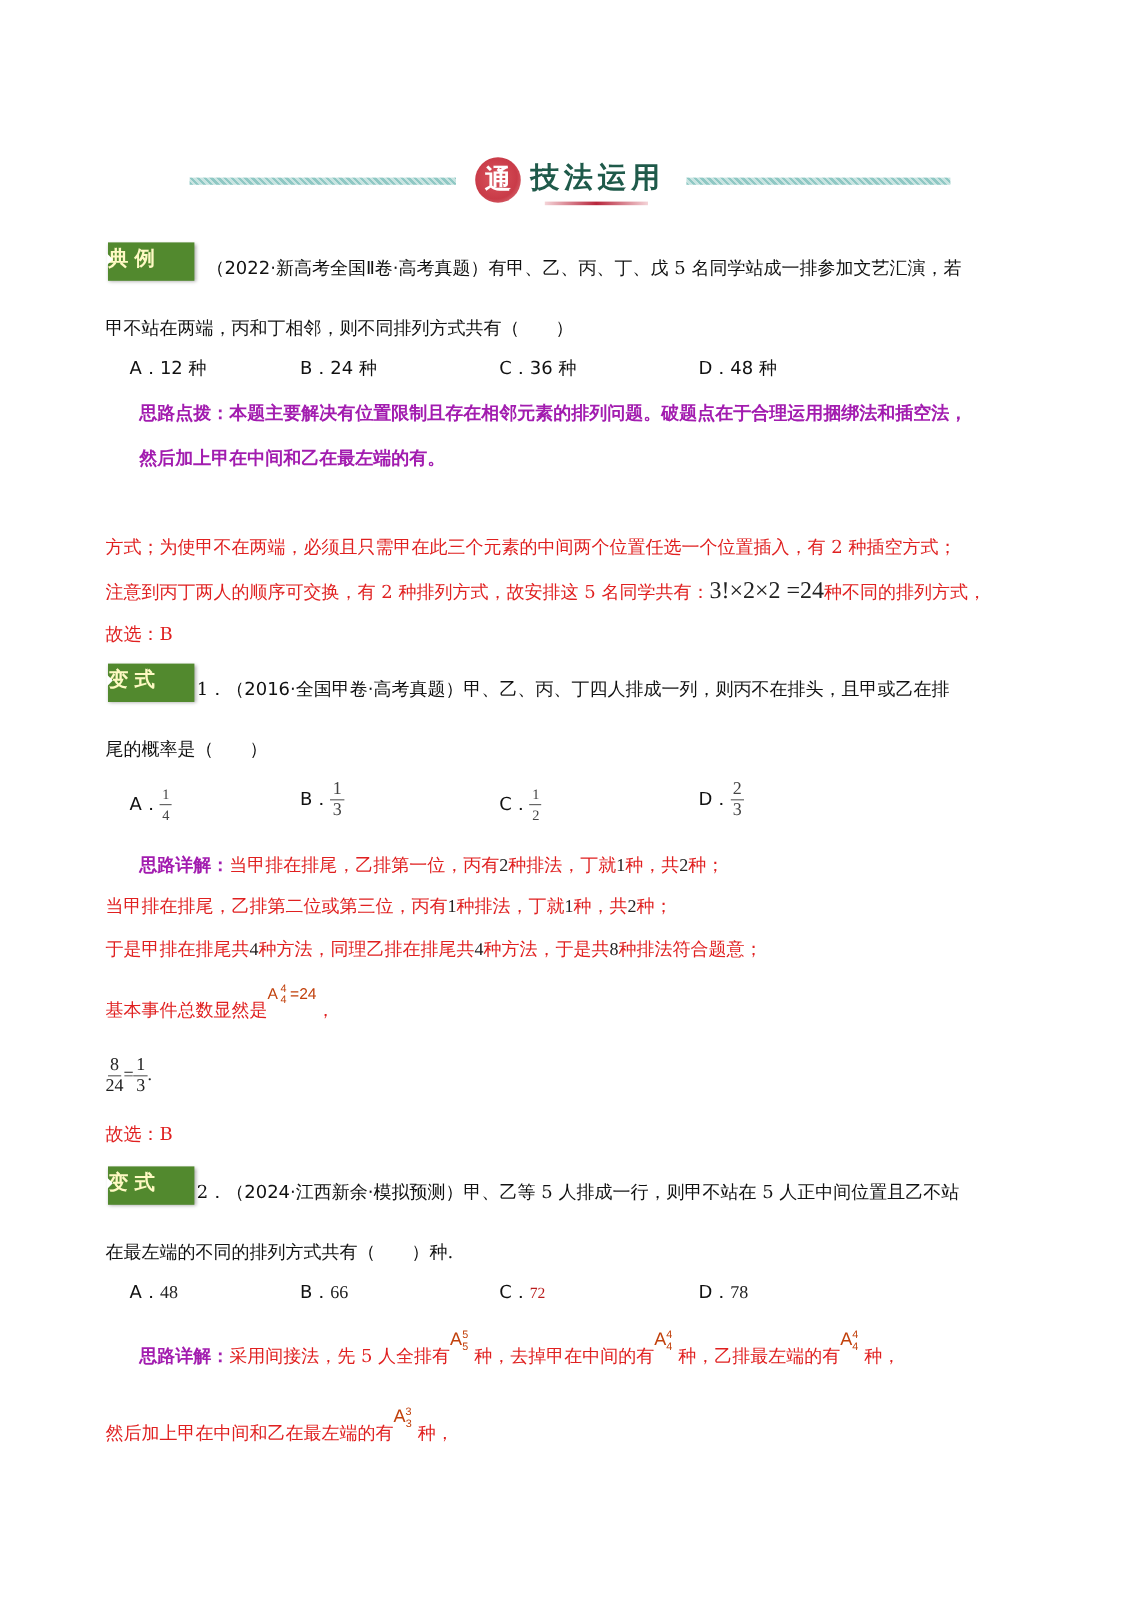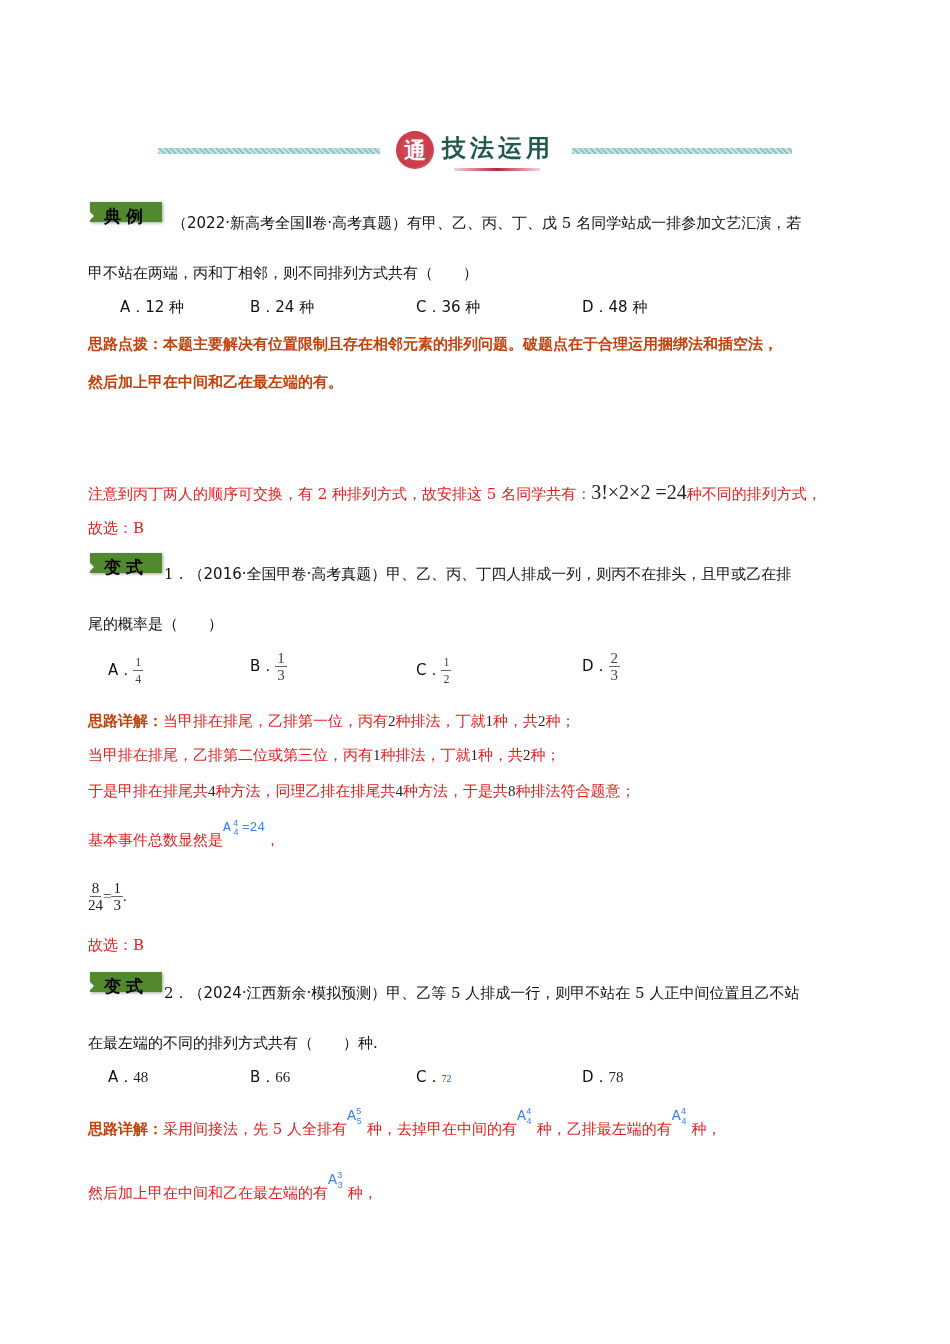--- a/index.html
+++ b/index.html
@@ -28,42 +28,42 @@
     position: absolute; left: 284px; top: 4px; font-size: 24px; letter-spacing: 4px;
     color: #1f5a4a; font-weight: bold; font-family: "DejaVu Serif", serif;
   }
   .sec-underline {
     position: absolute; left: 296px; top: 40px; width: 86px; height: 3px;
     background: linear-gradient(90deg, rgba(200,40,60,0.2), #b8263c 50%, rgba(200,40,60,0.2));
   }
 
   
   .tag {
-    position: absolute; width: 72px; height: 20px; background: #52892e;
-    color: #000000; font-weight: bold; font-size: 17px; letter-spacing: 5px;
-    text-align: center; line-height: 28px; font-family: "DejaVu Serif", serif;
+    position: absolute; width: 72px; height: 32px; background: #52892e;
+    color: #fef9c3; font-weight: bold; font-size: 17px; letter-spacing: 5px;
+    text-align: left; line-height: 28px; font-family: "DejaVu Serif", serif;
     box-shadow: 1px 1px 3px rgba(0,0,0,0.35);
   }
   .tag::before {
     content: ""; position: absolute; left: -1px; top: 9px;
     border-left: 5px solid #fff; border-top: 5px solid transparent; border-bottom: 5px solid transparent;
   }
 
   .line { position: absolute; font-size: 15px; white-space: nowrap; line-height: 20px; }
   .red { color: #e02020; }
-  .bold-red { color: #c2410c; font-weight: bold; }
+  .bold-red { color: #a21caf; font-weight: bold; margin-left: 28px; }
   .sans { font-family: "DejaVu Sans", "Liberation Sans", sans-serif; }
   .opt { position: absolute; font-size: 15px; font-family: "DejaVu Sans", sans-serif; white-space: nowrap; }
   .math { font-family: "Liberation Serif", "DejaVu Serif", serif; color: #222; }
   .frac { display: inline-flex; flex-direction: column; align-items: center; vertical-align: middle; font-family: "Liberation Serif", serif; color: #444; }
   .frac .n { border-bottom: 1px solid #666; padding: 0 2px; line-height: 16px; }
   .frac .d { line-height: 16px; }
   .frac.small { font-size: 12px; }
   .frac.mid { font-size: 15px; }
-  .perm { font-family: Liberation Mono, monospace; color: #3b82f6; position: relative; display: inline-block; }
+  .perm { font-family: Liberation Sans, sans-serif; color: #c2410c; position: relative; display: inline-block; }
   .perm sup, .perm sub { font-size: 9px; }
 </style>
 </head>
 <body>
 
 <div class="page">
 
   <div class="sec-header">
     <div class="sec-line left"></div>
     <div class="sec-badge">通</div>
@@ -71,30 +71,31 @@
     <div class="sec-underline"></div>
     <div class="sec-line right"></div>
   </div>
 
   <div class="tag" style="left:90px; top:202px;">典例</div>
   <div class="line" style="left:172px; top:213px;">
     <span class="sans">（2022·新高考全国Ⅱ卷·高考真题）</span><span>有甲、乙、丙、丁、戊 5 名同学站成一排参加文艺汇演，若</span>
   </div>
   <div class="line" style="left:88px; top:263px;">甲不站在两端，丙和丁相邻，则不同排列方式共有（　　）</div>
 
-  <div class="opt" style="left:108px; top:298px;margin-left:12px;"><span>A．</span><span>12 种</span></div>
+  <div class="opt" style="left:108px; top:298px;"><span>A．</span><span>12 种</span></div>
   <div class="opt" style="left:250px; top:298px;"><span>B．</span><span>24 种</span></div>
   <div class="opt" style="left:416px; top:298px;"><span>C．</span><span>36 种</span></div>
   <div class="opt" style="left:582px; top:298px;"><span>D．</span><span>48 种</span></div>
 
   <div class="line bold-red" style="left:88px; top:334px;">
     <span>思路点拨：</span><span>本题主要解决有位置限制且存在相邻元素的排列问题。破题点在于合理运用捆绑法和插空法，</span>
   </div>
   <div class="line bold-red" style="left:88px; top:372px;">然后加上甲在中间和乙在最左端的有。</div>
 
+  <div class="line red" style="left:88px; top:446px;">方式；为使甲不在两端，必须且只需甲在此三个元素的中间两个位置任选一个位置插入，有 2 种插空方式；</div>
   <div class="line red" style="left:88px; top:482px;">
     <span>注意到丙丁两人的顺序可交换，有 2 种排列方式，故安排这 5 名同学共有：</span><span class="math" style="font-size:20px;">3!×2×2 =24</span><span>种不同的排列方式，</span>
   </div>
   <div class="line red" style="left:88px; top:518px;">故选：B</div>
 
   <div class="tag" style="left:90px; top:553px;">变式</div>
   <div class="line" style="left:164px; top:564px;">
     <span>1．</span><span class="sans">（2016·全国甲卷·高考真题）</span><span>甲、乙、丙、丁四人排成一列，则丙不在排头，且甲或乙在排</span>
   </div>
   <div class="line" style="left:88px; top:614px;">尾的概率是（　　）</div>
@@ -140,21 +141,21 @@
   <div class="line red" style="left:88px; top:935px;">故选：B</div>
 
   <div class="tag" style="left:90px; top:972px;">变式</div>
   <div class="line" style="left:164px; top:983px;">
     <span>2．</span><span class="sans">（2024·江西新余·模拟预测）</span><span>甲、乙等 5 人排成一行，则甲不站在 5 人正中间位置且乙不站</span>
   </div>
   <div class="line" style="left:88px; top:1033px;">在最左端的不同的排列方式共有（　　）种.</div>
 
   <div class="opt" style="left:108px; top:1068px;"><span>A．</span><span class="math">48</span></div>
   <div class="opt" style="left:250px; top:1068px;"><span>B．</span><span class="math">66</span></div>
-  <div class="opt" style="left:416px; top:1068px;"><span>C．</span><span class="math" style="color:#1d4ed8; font-size:10px;">72</span></div>
+  <div class="opt" style="left:416px; top:1068px;"><span>C．</span><span class="math" style="color:#b91c1c; font-size:13px;">72</span></div>
   <div class="opt" style="left:582px; top:1068px;"><span>D．</span><span class="math">78</span></div>
 
   <div class="line red" style="left:88px; top:1116px;">
     <span class="bold-red">思路详解：</span><span>采用间接法，先 5 人全排有</span><span class="perm" style="position:relative; top:-14px;"><span>A</span><sup>5</sup><sub style="position:relative; left:-5px;">5</sub></span><span>种，去掉甲在中间的有</span><span class="perm" style="position:relative; top:-14px;"><span>A</span><sup>4</sup><sub style="position:relative; left:-5px;">4</sub></span><span>种，乙排最左端的有</span><span class="perm" style="position:relative; top:-14px;"><span>A</span><sup>4</sup><sub style="position:relative; left:-5px;">4</sub></span><span>种，</span>
   </div>
   <div class="line red" style="left:88px; top:1180px;">
     <span>然后加上甲在中间和乙在最左端的有</span><span class="perm" style="position:relative; top:-14px;"><span>A</span><sup>3</sup><sub style="position:relative; left:-5px;">3</sub></span><span>种，</span>
   </div>
 
 </div>

